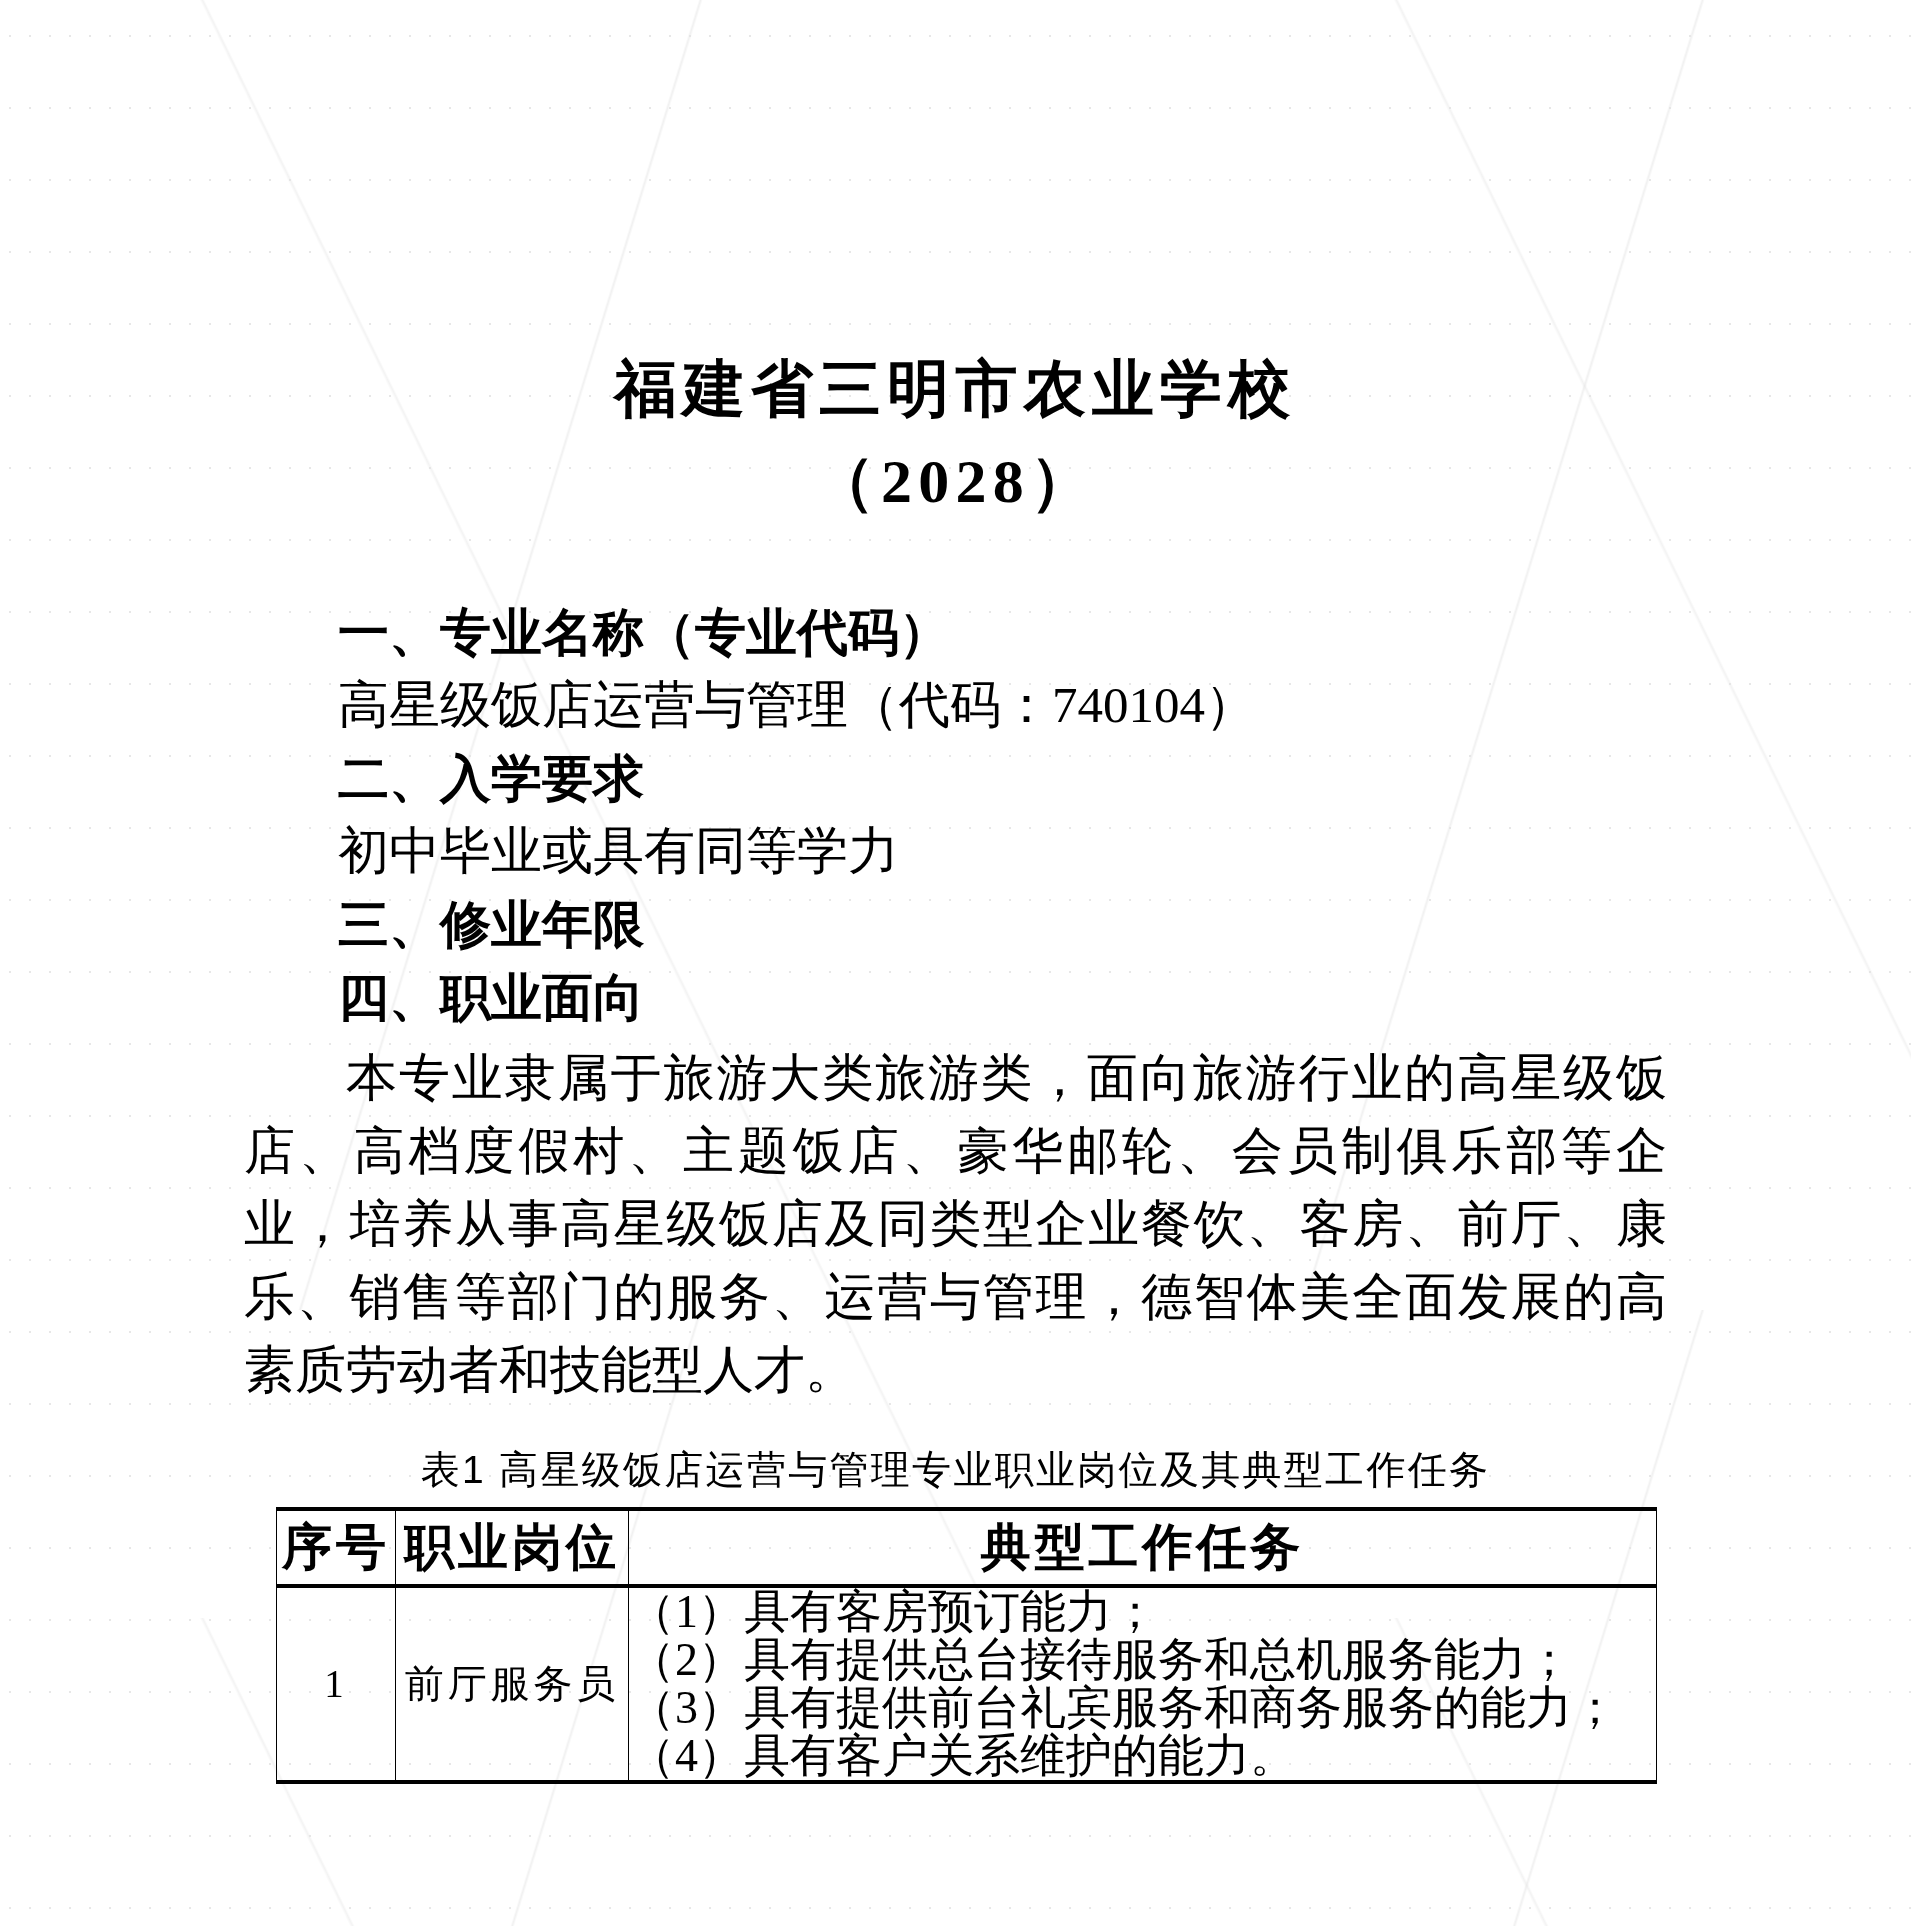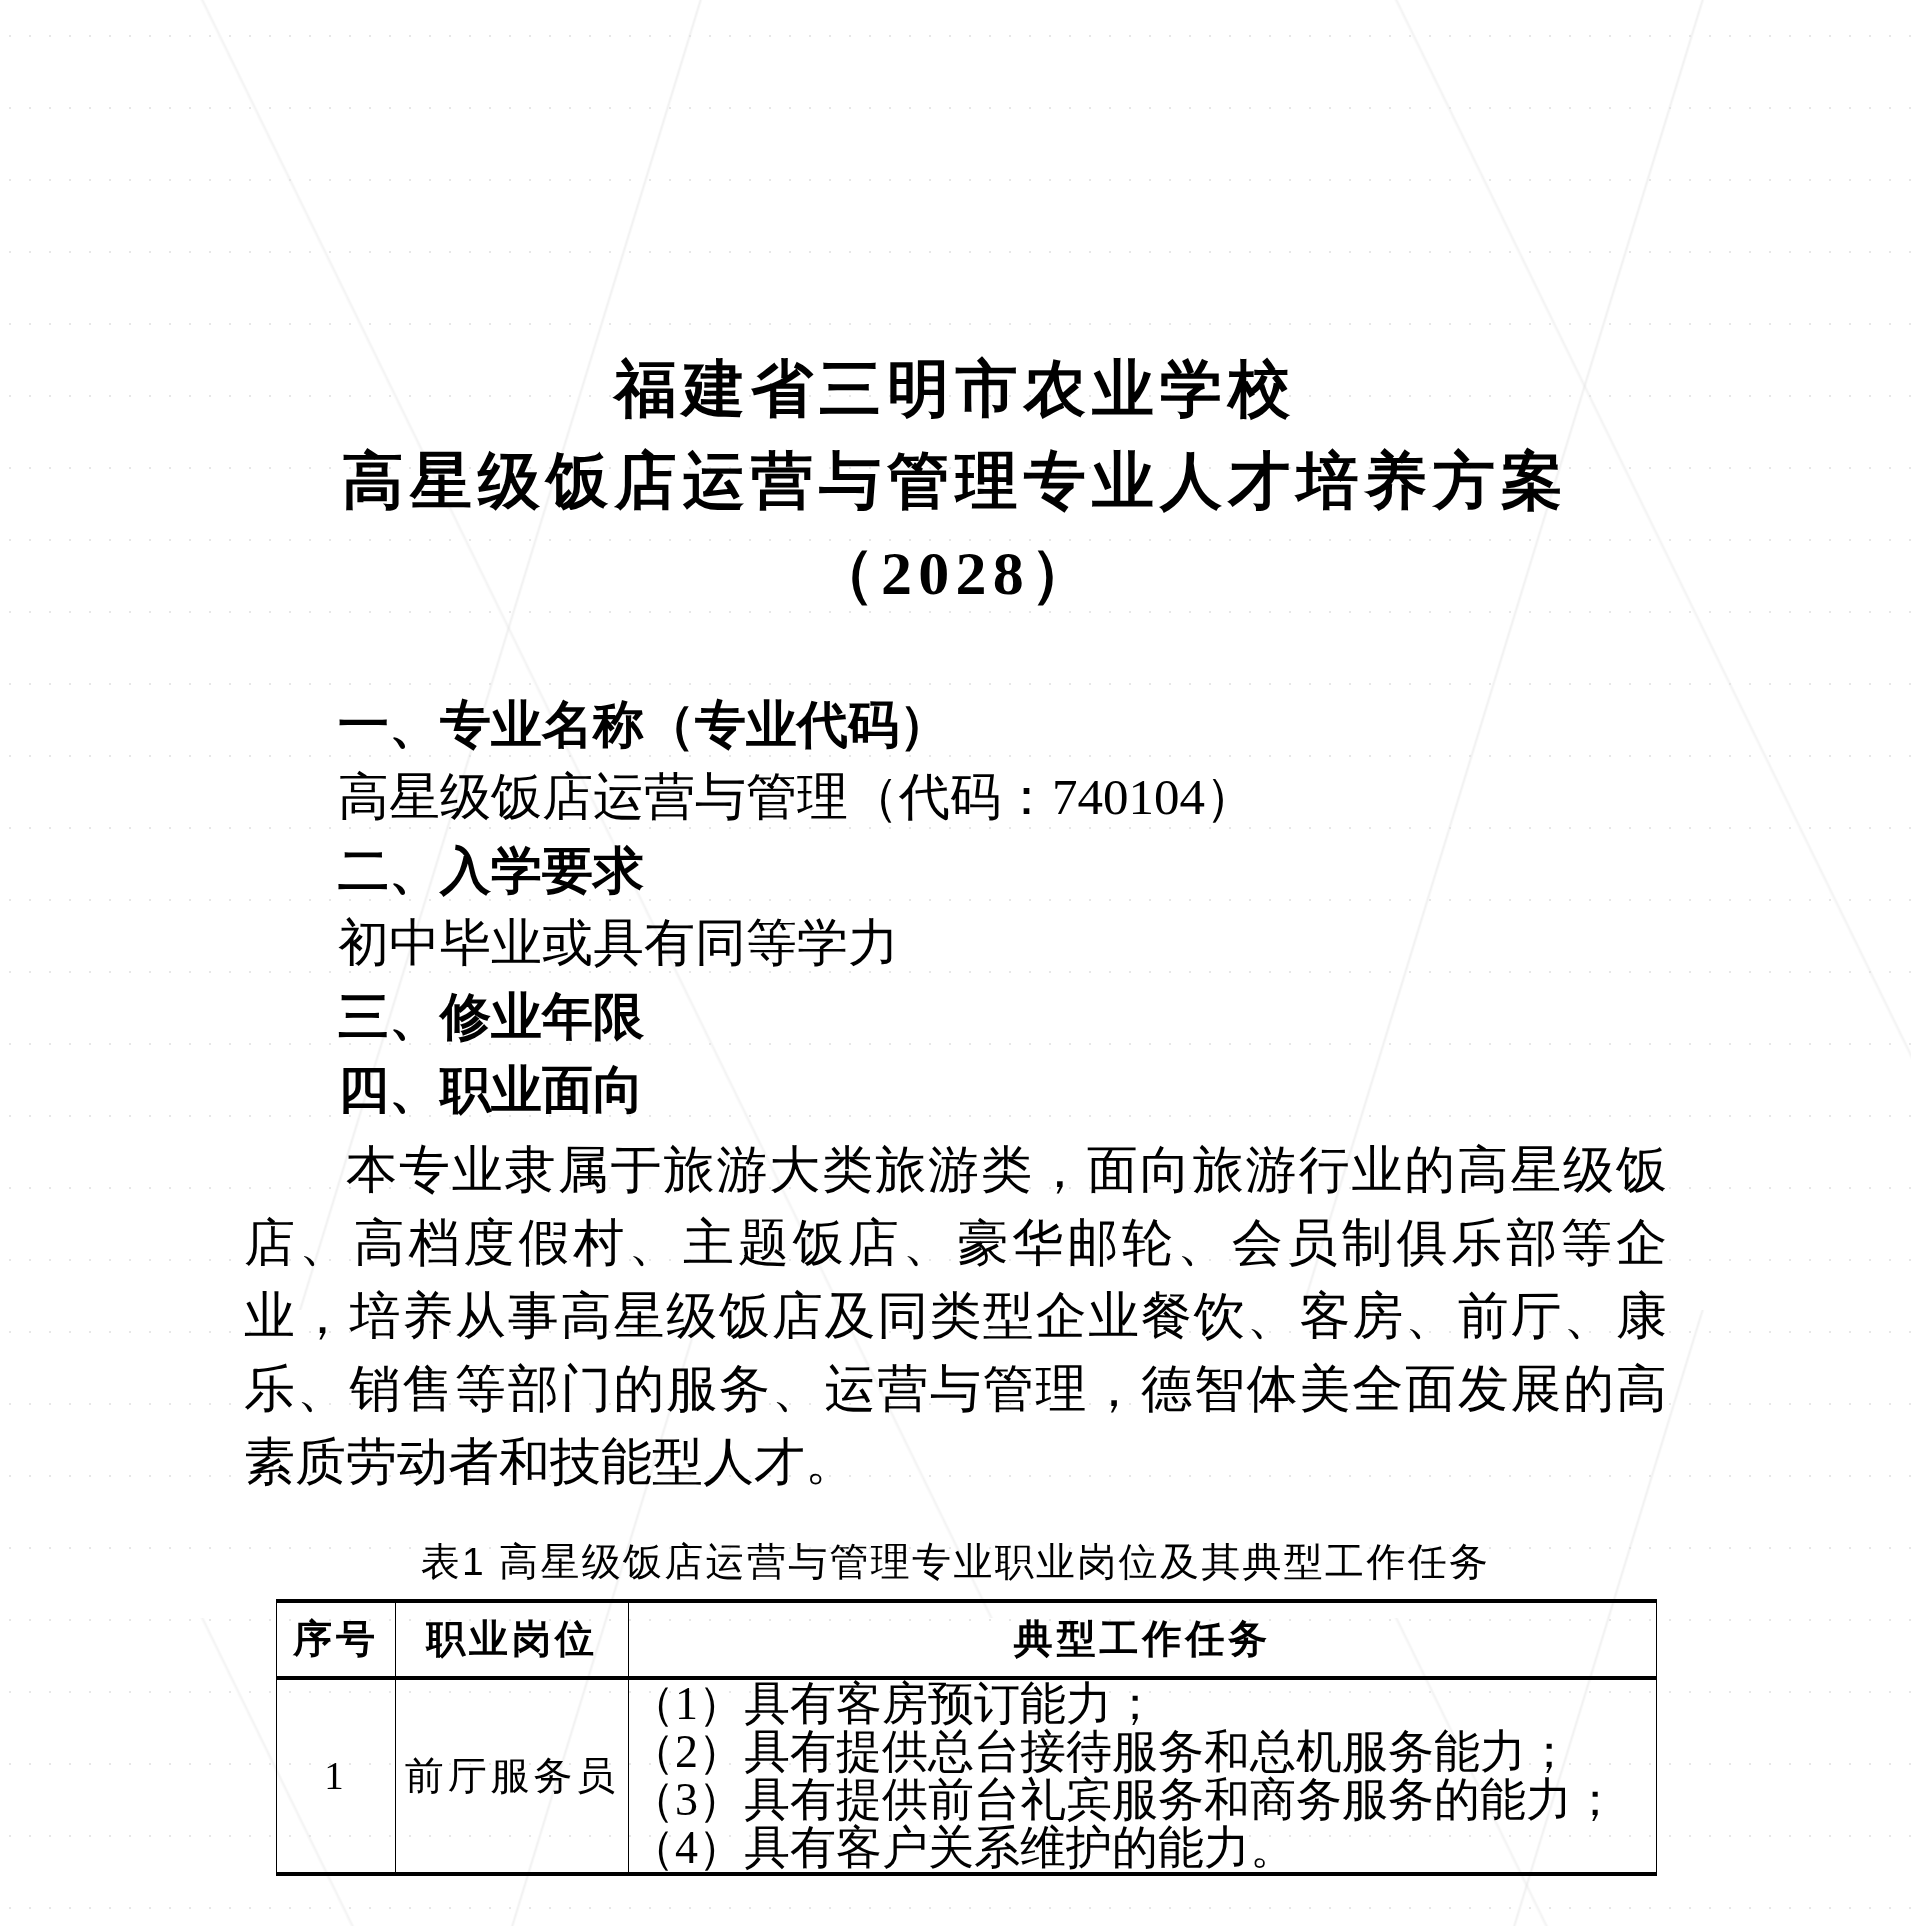--- a/index.html
+++ b/index.html
@@ -98,21 +98,21 @@
     padding: 0;
   }
   table.jobs th:first-child, table.jobs td:first-child { border-left: none; }
   table.jobs thead tr { border-bottom: 4.6px solid #000; }
   table.jobs tbody tr { border-bottom: 4.6px solid #000; }
   table.jobs tbody tr:last-child { border-bottom: none; }
   table.jobs th {
     height: 73px;
     font-family: "Liberation Sans", "DejaVu Sans", sans-serif;
     font-weight: bold;
-    font-size: 39px;
+    font-size: 50px;
     text-align: center;
     letter-spacing: 3.9px;
   }
   table.jobs td.num, table.jobs td.pos {
     text-align: center;
     font-size: 39px;
     letter-spacing: 3.9px;
   }
   table.jobs tbody tr.r1 { height: 195px; }
   td.tasks { padding-left: 33px; }
@@ -124,21 +124,20 @@
 </style>
 </head>
 <body>
 
 <div class="scan-noise"></div>
 
 <div class="doc">
 
   <div class="title-block">
     <div>福建省三明市农业学校</div>
-    <div>高星级饭店运营与管理专业人才培养方案</div>
     <div>（2028）</div>
   </div>
 
   <div class="sections">
     <p class="line heading">一、专业名称（专业代码）</p>
     <p class="line body-line">高星级饭店运营与管理（代码：740104）</p>
     <p class="line heading">二、入学要求</p>
     <p class="line body-line">初中毕业或具有同等学力</p>
     <p class="line heading">三、修业年限</p>
     <p class="line heading">四、职业面向</p>

